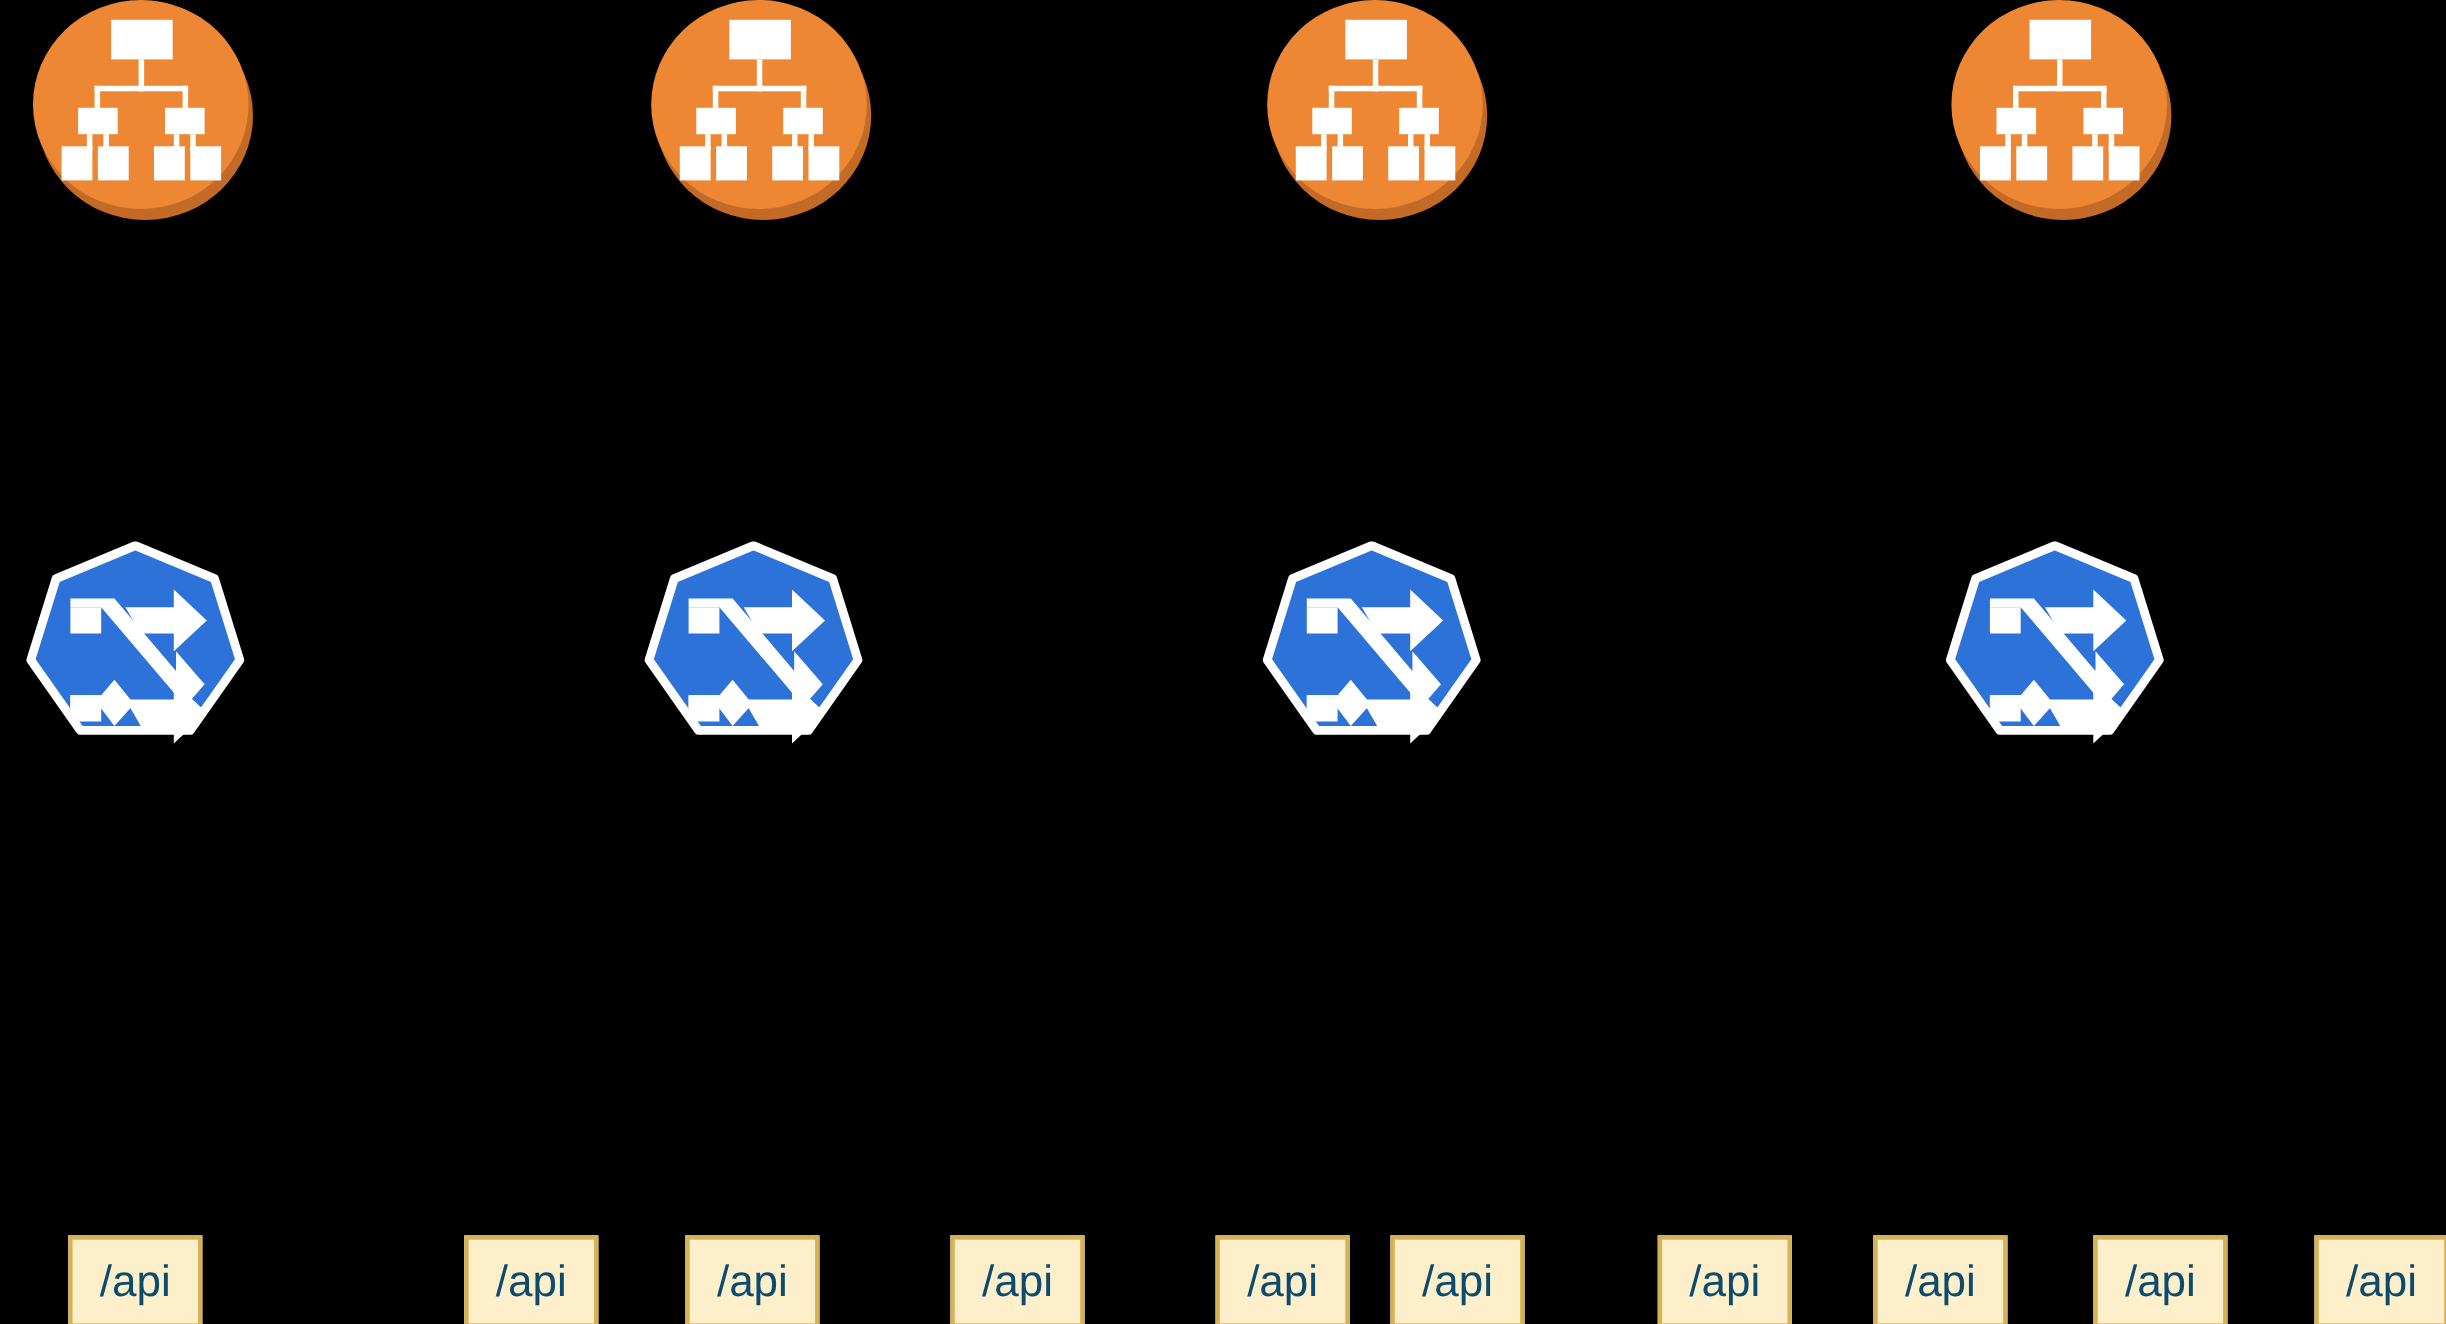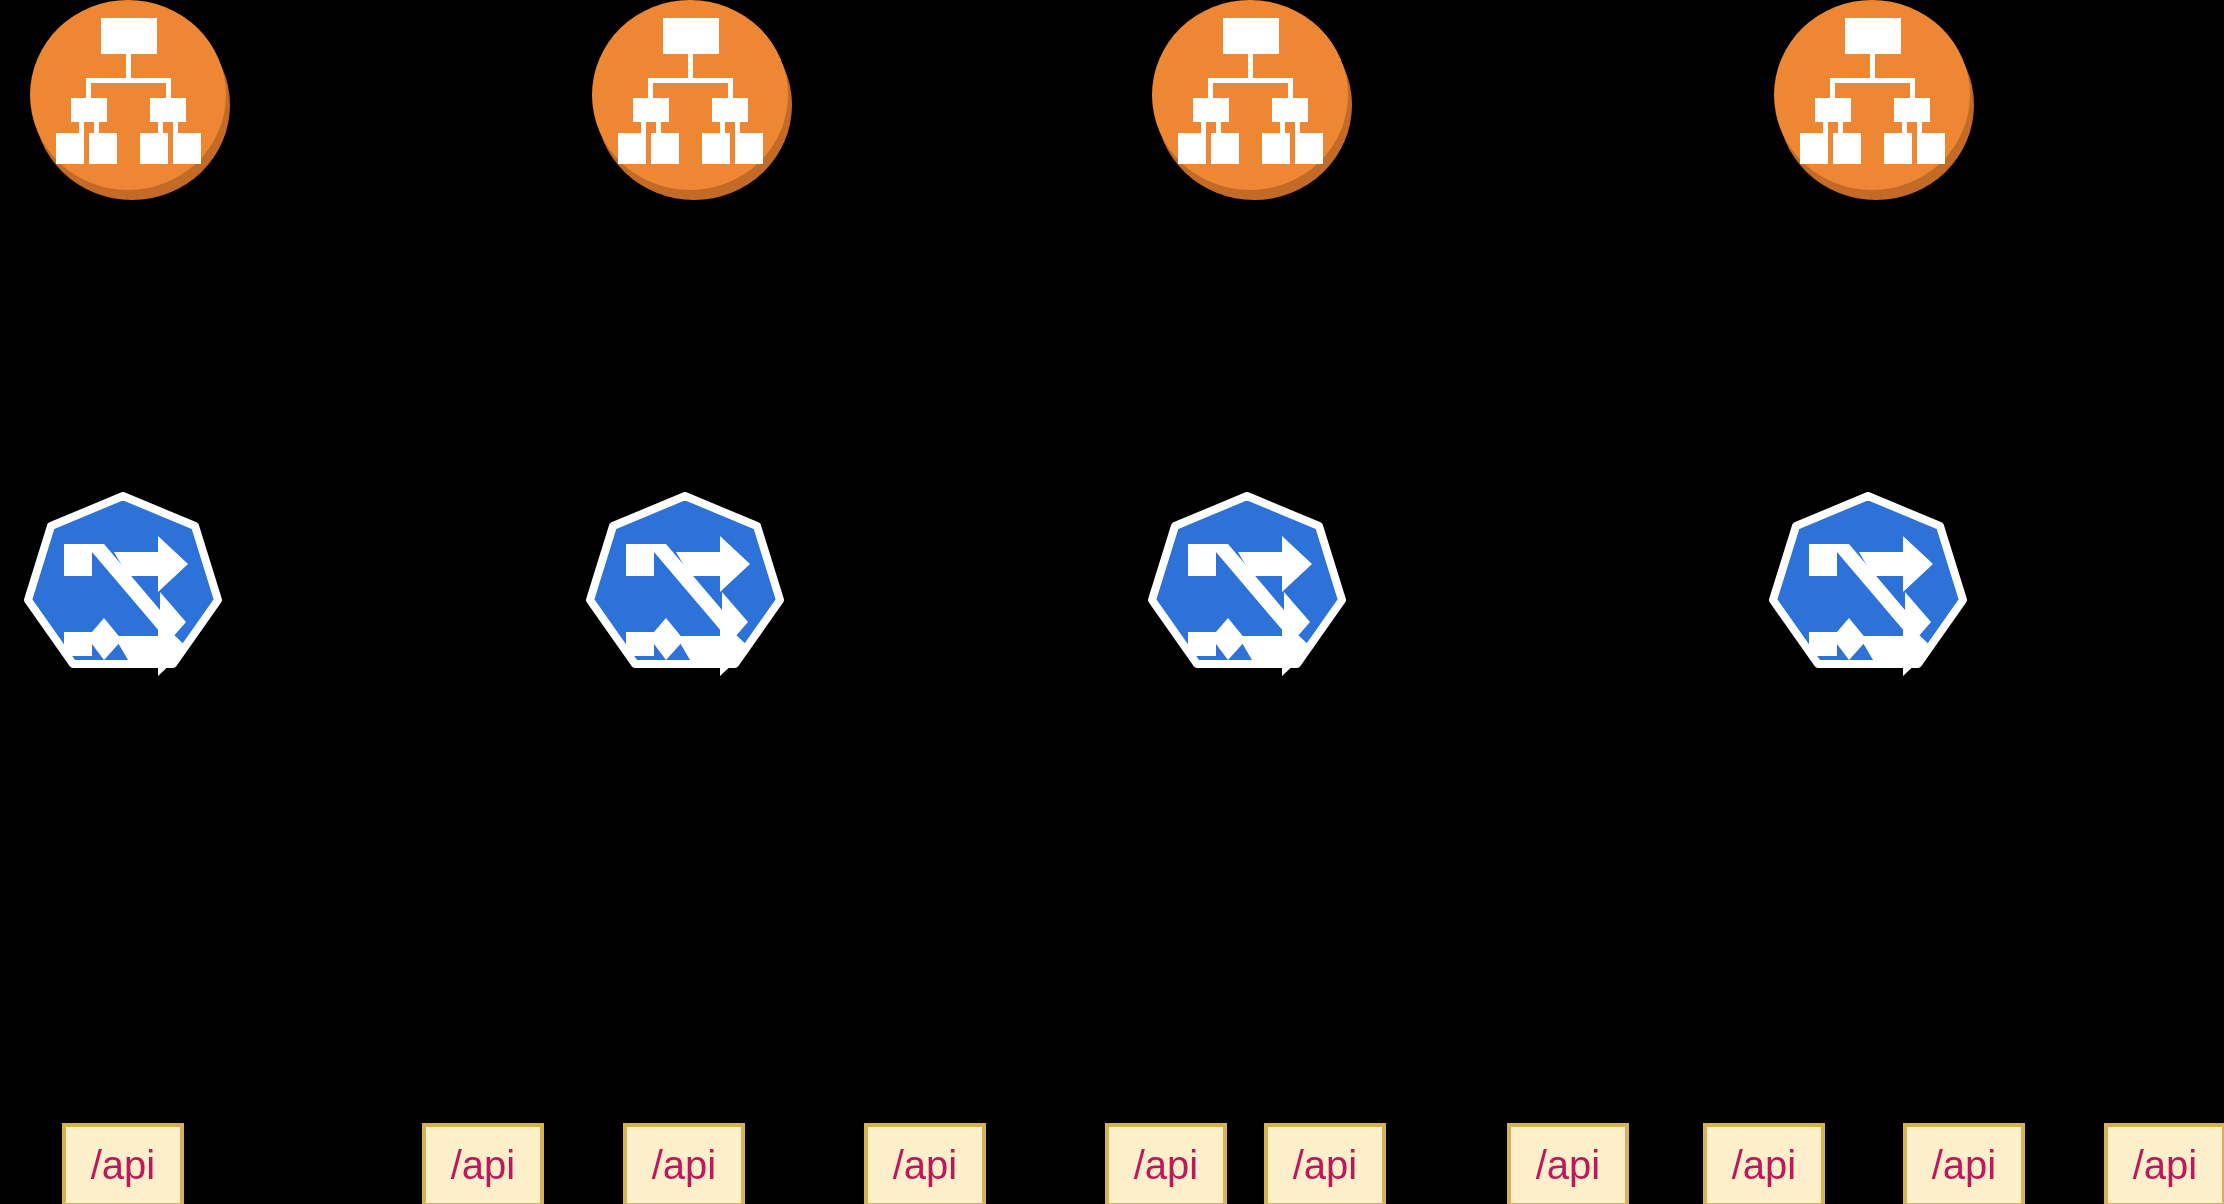--- a/index.html
+++ b/index.html
@@ -70,21 +70,21 @@
     box-sizing: border-box;
     width: 122px;
     height: 84px;
     background: #FCEFCA;
     border: 4px solid #D6B256;
     display: flex;
     align-items: center;
     justify-content: center;
   }
   .api-label {
-    color: #be185d;
+    color: #0c4a6e;
     font-family: "Liberation Sans", sans-serif;
     font-size: 40px;
     line-height: 1;
     letter-spacing: 0px;
     white-space: nowrap;
   }
   .api-arrow {
     position: absolute;
     width: 0;
     height: 0;

